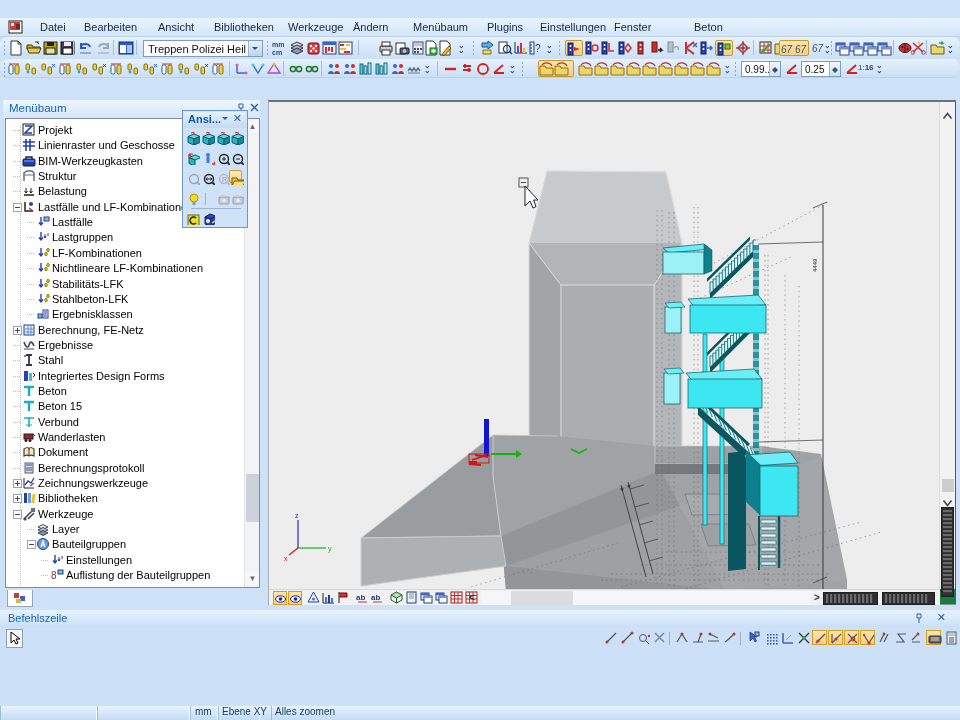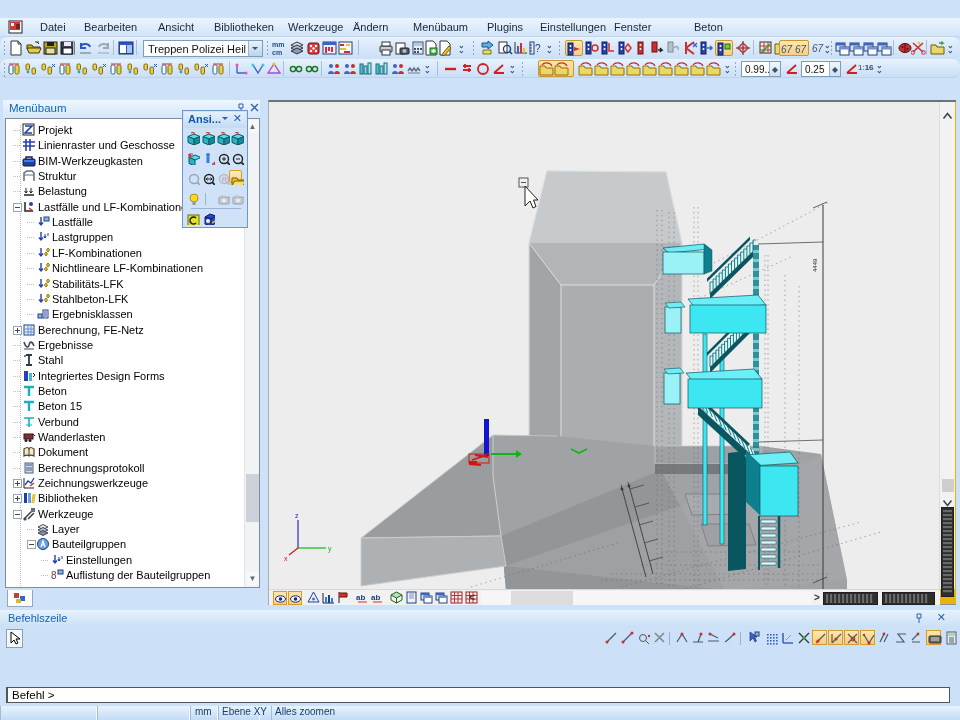--- a/index.html
+++ b/index.html
@@ -43,21 +43,21 @@
  border:1px solid #808c9e;overflow:hidden;}
 .trow{position:absolute;left:0;height:15px;font-size:11px;color:#000;white-space:nowrap;}
 .trow .lbl{position:absolute;top:1px;}
 .ticn{position:absolute;top:0px;width:14px;height:14px;font-size:0;}
 .pmbox{position:absolute;width:9px;height:9px;border:1px solid #9aa5b5;background:#fff;}
 .pmbox:before{content:"";position:absolute;left:1px;top:3px;width:5px;height:1px;background:#404a5a;}
 .pmbox.plus:after{content:"";position:absolute;left:3px;top:1px;width:1px;height:5px;background:#404a5a;}
 #treescroll{position:absolute;right:0px;top:0px;width:15px;height:468px;background:#f2f3f5;border-left:1px solid #e2e4e8;}
 #tabstrip{position:absolute;left:0;top:490px;width:257px;height:18px;}
 #tabstrip .tab{position:absolute;left:4px;top:0;width:26px;height:17px;background:#fff;border:1px solid #95a5bb;border-top:none;}
-#win3d{position:absolute;left:268px;top:100px;width:688px;height:505px;background:#eab308;border-top:2px solid #6e7276;border-left:1px solid #a8aeb4;border-bottom:1px solid #8a9096;}
+#win3d{position:absolute;left:268px;top:100px;width:688px;height:505px;background:#15803d;border-top:2px solid #6e7276;border-left:1px solid #a8aeb4;border-bottom:1px solid #8a9096;}
 #vscroll{position:absolute;right:1px;top:0px;width:16px;height:487px;background:#f2f2f2;border-left:1px solid #dcdcdc;}
 #bbar{position:absolute;left:0;top:487px;width:671px;height:16px;background:#f1f1f1;border-top:1px solid #d8d8d8;}
 .bic{position:absolute;top:1px;width:14px;height:14px;font-size:0;}
 #ansi{position:absolute;left:182px;top:110px;width:66px;height:118px;background:#cfe2f7;border:1px solid #7096c8;}
 #ansi .hd{position:absolute;left:1px;top:1px;width:62px;height:16px;background:linear-gradient(#e4f0fc,#c3daf2);font-size:11px;font-weight:bold;color:#1258a8;padding:1px 0 0 4px;}
 #ansi .hd .ar{position:absolute;right:18px;top:5px;border:3.5px solid transparent;border-top-color:#2a62a8;}
 #ansi .hd .x{position:absolute;right:4px;top:0px;color:#2a62a8;font-size:11px;font-weight:normal;}
 .aic{position:absolute;width:13px;height:13px;font-size:0;}
 #cmdpanel{position:absolute;left:0px;top:610px;width:960px;height:96px;background:#cce1f8;}
 #cmdhead{position:absolute;left:0;top:0;width:960px;height:17px;background:linear-gradient(#e6f2fd,#cbe0f6);}
@@ -1372,21 +1372,20 @@
         <div class="cic" style="left:322px;background:linear-gradient(#fde8ae,#f6cd7e);border:1px solid #d89c28;"><svg width="15" height="15" viewBox="0 0 15 15">
             <rect x="2" y="5" width="12" height="7" rx="1" fill="#686868" stroke="#333"></rect>
             <path d="M4 7 h8 M4 9 h8" stroke="#d8d8d8"></path>
           </svg></div>
         <div class="cic" style="left:339px;"><svg width="15" height="15" viewBox="0 0 15 15">
             <rect x="4" y="2" width="9" height="12" fill="#e8ecf0" stroke="#506070"></rect>
             <rect x="5" y="3" width="7" height="3" fill="#b8d0b8"></rect>
             <path d="M6 8 h5 M6 10 h5 M6 12 h5" stroke="#506070"></path>
           </svg></div>
       </div>
-    <div id="cmdinput">Befehl &gt;</div>
   </div>
   <div id="statusbar">
     <div class="cell" style="left:0;width:97px"></div>
     <div class="cell" style="left:97px;width:93px"></div>
     <div class="cell" style="left:190px;width:28px"><span style="margin-left:5px">mm</span></div>
     <div class="cell" style="left:218px;width:42px"><span style="margin-left:4px">Ebene XY</span></div>
     <div class="cell" style="left:271px;width:717px"><span style="margin-left:4px">Alles zoomen</span></div>
   </div>
 </div>
 

